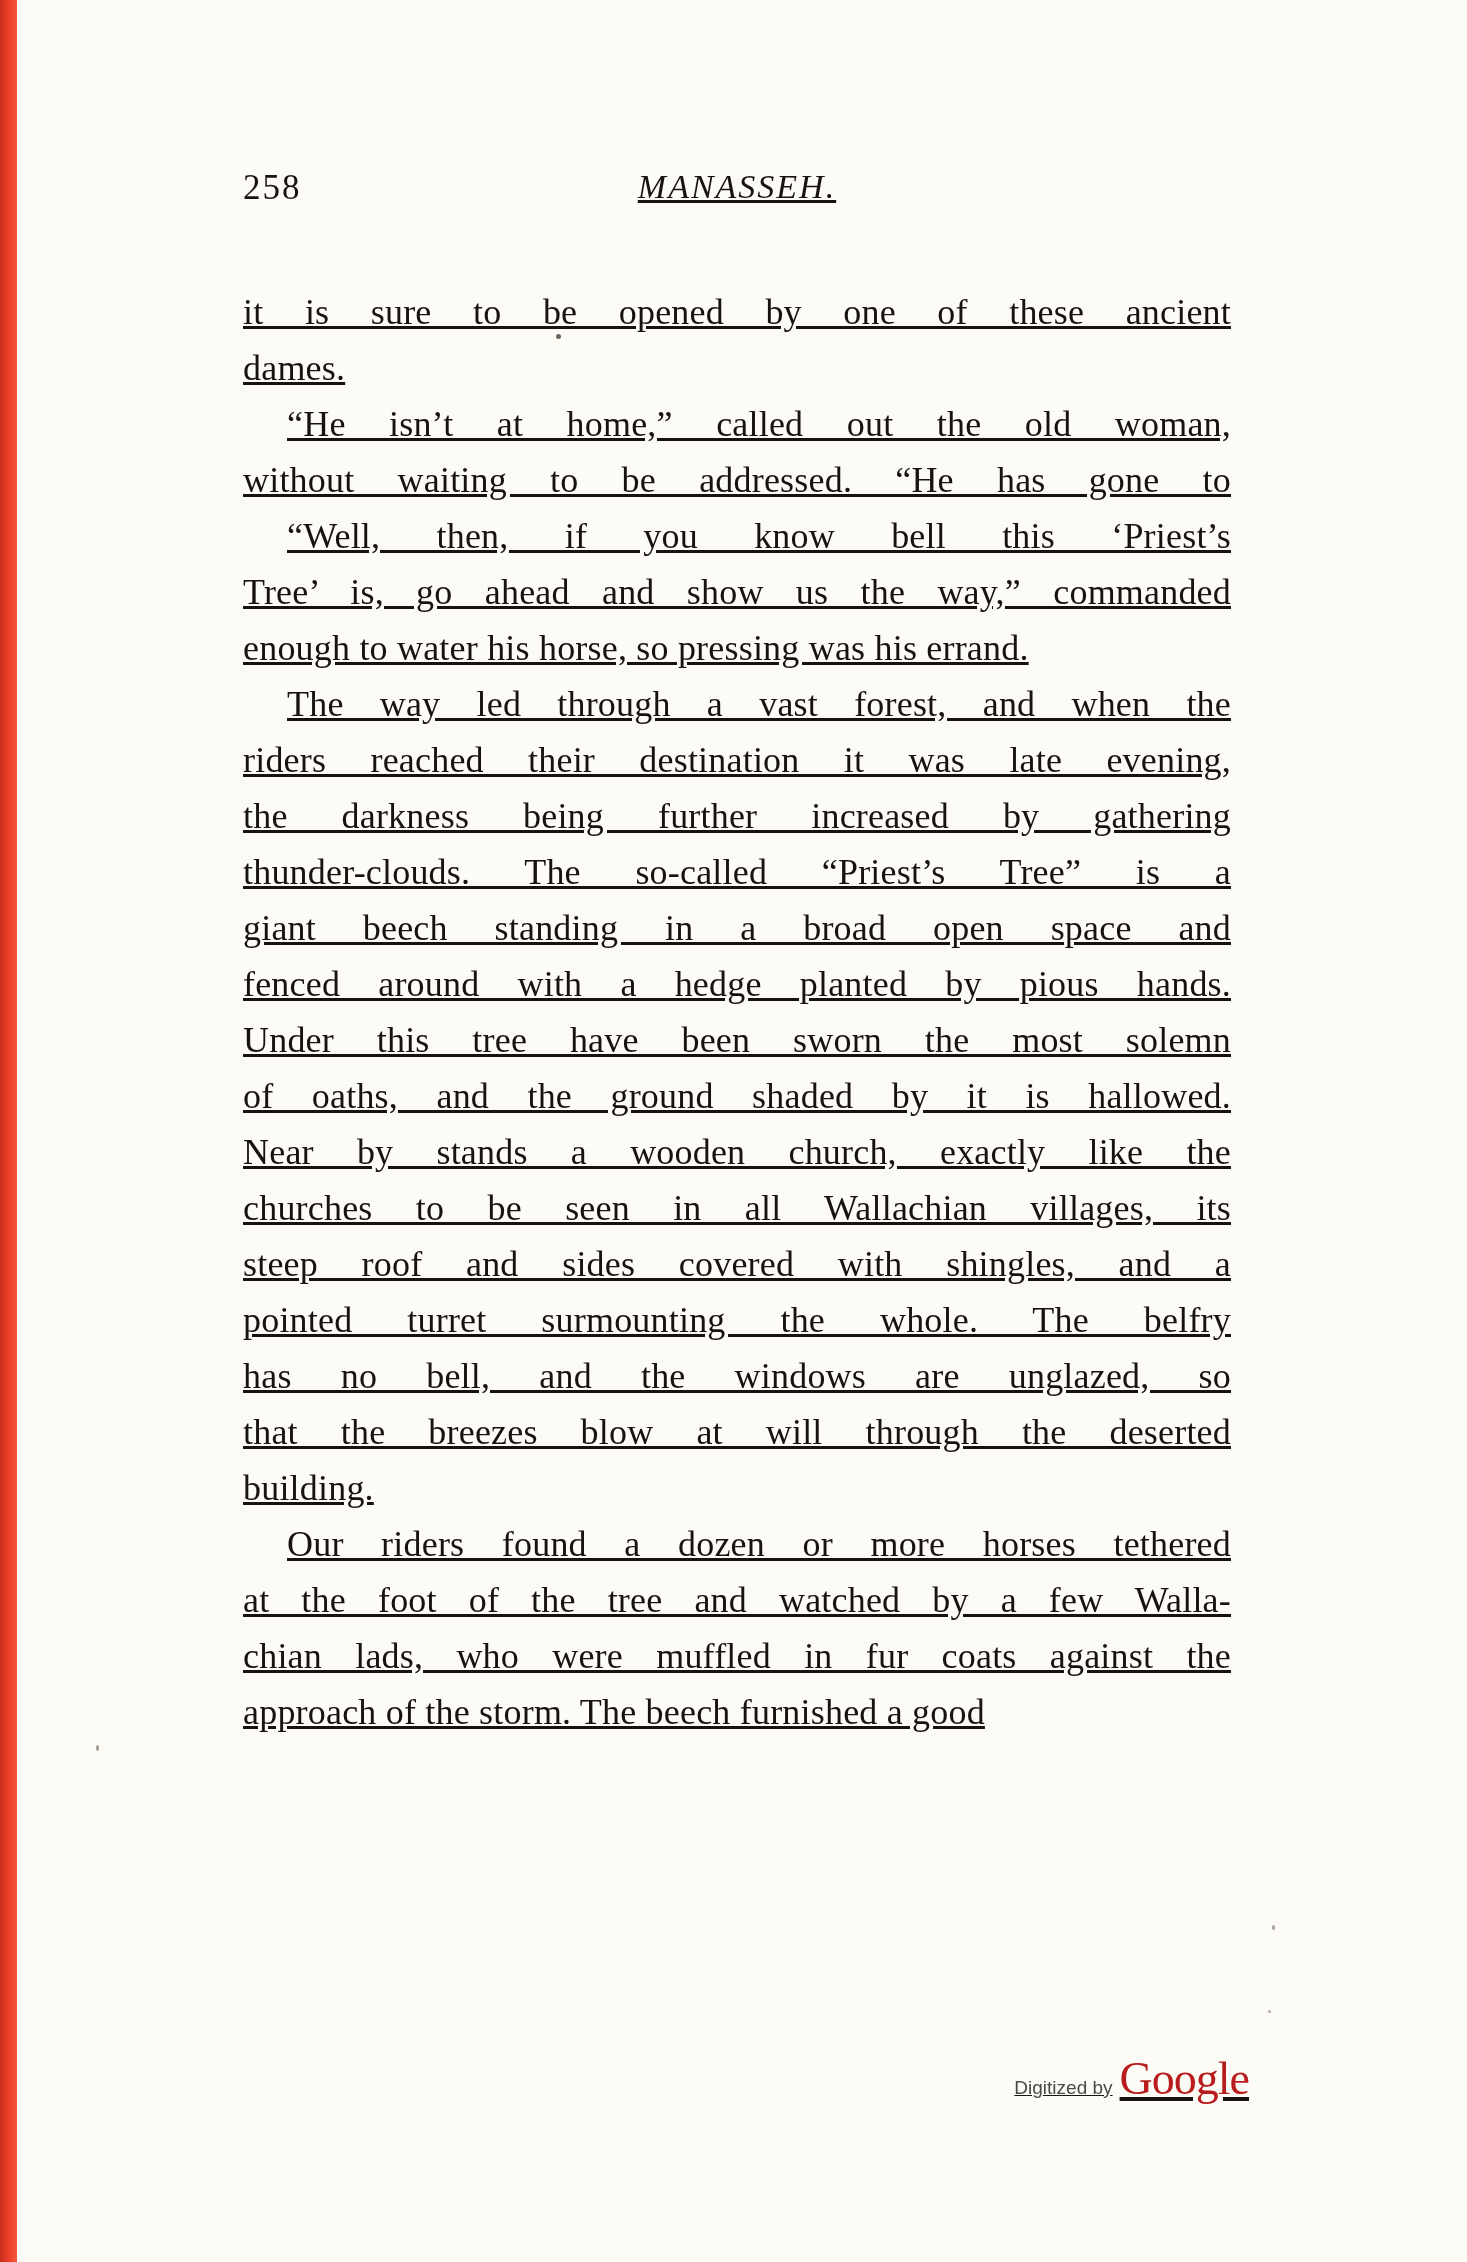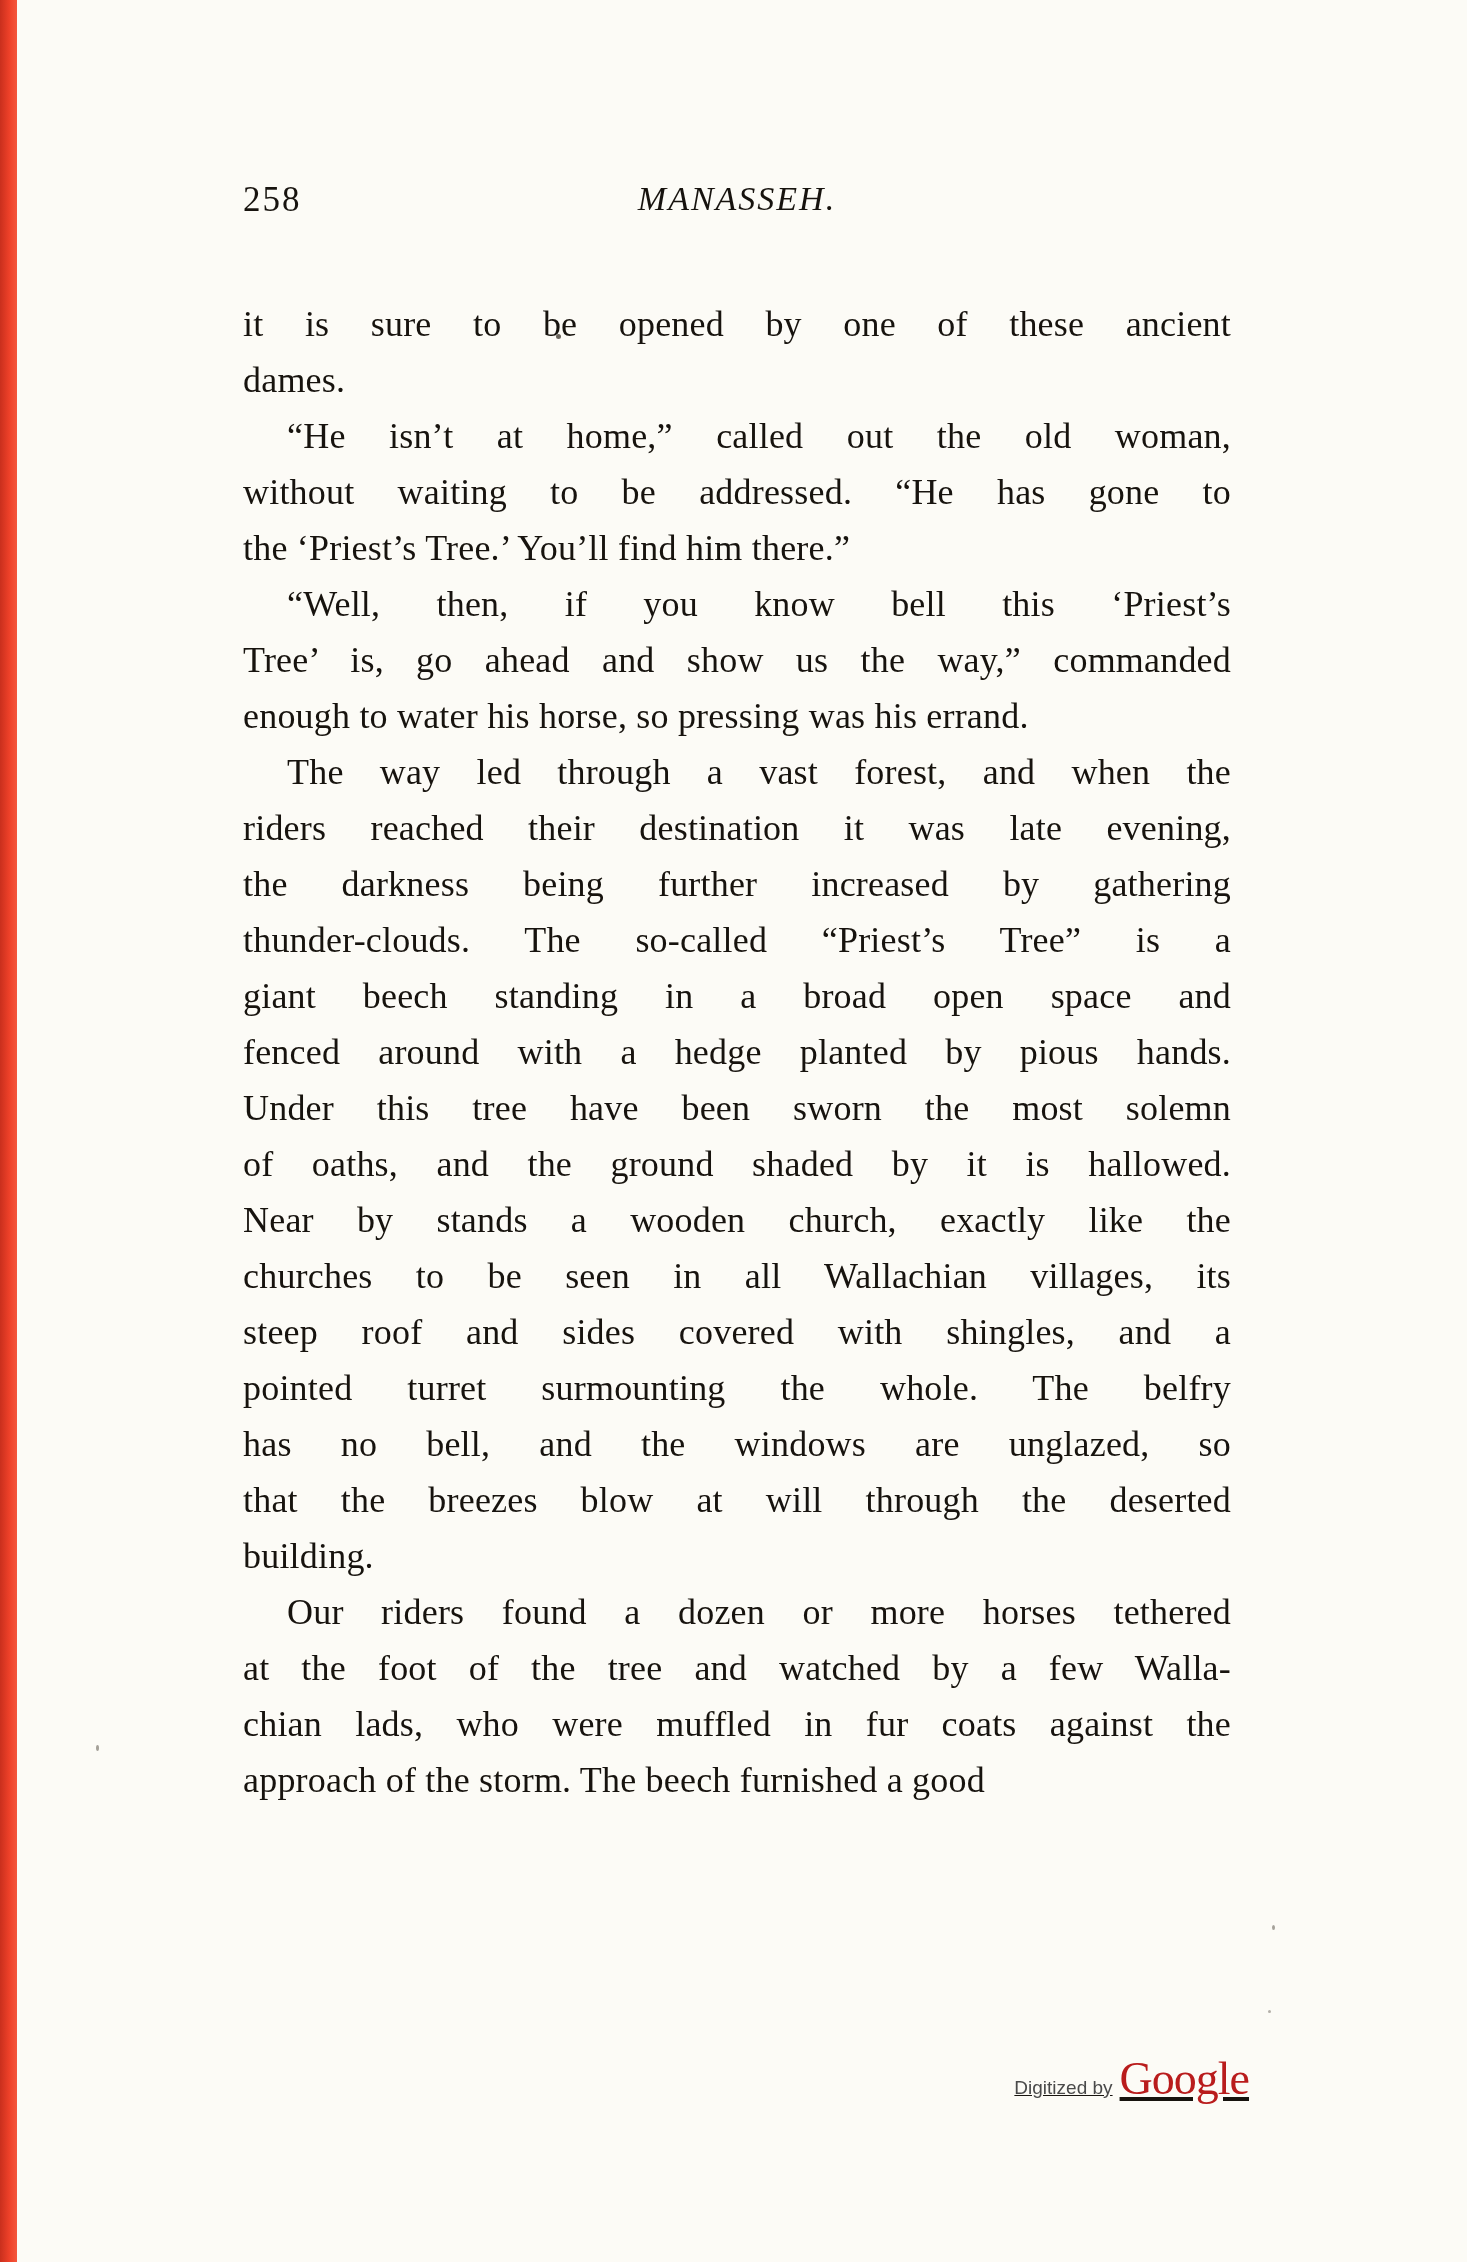--- a/index.html
+++ b/index.html
@@ -14,24 +14,25 @@
   }
   .red-edge {
     position: absolute;
     left: 0; top: 0;
     width: 17px;
     height: 100%;
     background: linear-gradient(90deg, #c92f1d 0%, #ee4129 55%, #f4573d 100%);
   }
   .page {
     position: absolute;
-    left: 0; top: 12px;
+    left: 0; top: 0;
     width: 100%;
     box-sizing: border-box;
     padding: 168px 236px 0 243px;
+    text-decoration: underline;
   }
   .pagehead {
     position: relative;
     height: 48px;
   }
   .pagenum {
     position: absolute;
     left: 0; top: 0;
     font-size: 35px;
     letter-spacing: 2px;
@@ -100,21 +101,20 @@
     <div class="pagehead">
       <span class="pagenum">258</span>
       <span class="running-head">MANASSEH.</span>
     </div>
 
     <div class="body-text" id="body-text">
         <div class="line">it is sure to be opened by one of these ancient</div>
         <div class="line para-end">dames.</div>
         <div class="line indent">“He isn’t at home,” called out the old woman,</div>
         <div class="line">without waiting to be addressed.  “He has gone to</div>
-        <div class="line para-end">the ‘Priest’s Tree.’   You’ll find him there.”</div>
         <div class="line indent">“Well, then, if you know bell this ‘Priest’s</div>
         <div class="line">Tree’ is, go ahead and show us the way,” commanded</div>
         <div class="line para-end">enough to water his horse, so pressing was his errand.</div>
         <div class="line indent">The way led through a vast forest, and when the</div>
         <div class="line">riders reached their destination it was late evening,</div>
         <div class="line">the darkness being further increased by gathering</div>
         <div class="line">thunder-clouds.   The so-called “Priest’s Tree” is a</div>
         <div class="line">giant beech standing in a broad open space and</div>
         <div class="line">fenced around with a hedge planted by pious hands.</div>
         <div class="line">Under this tree have been sworn the most solemn</div>

